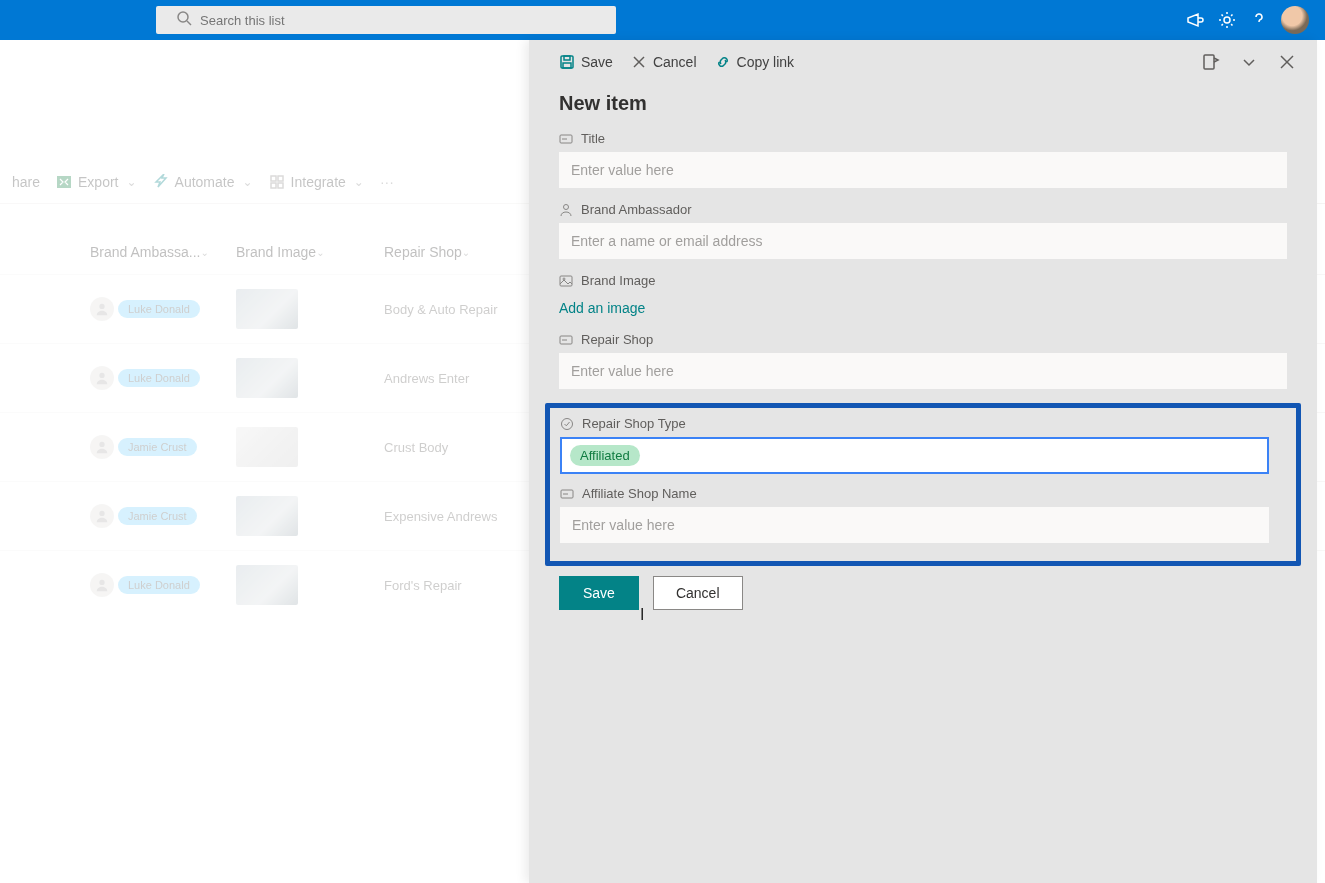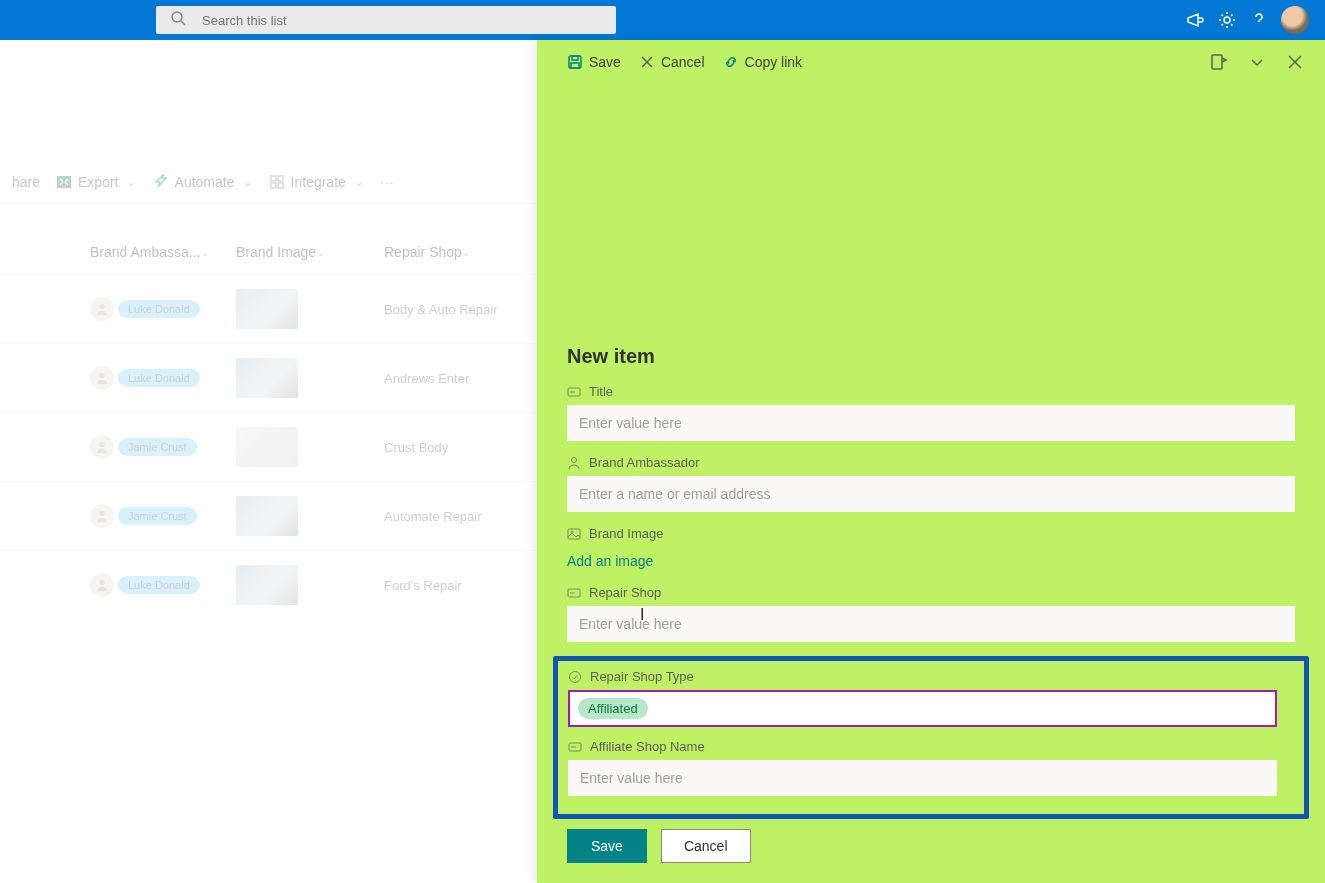--- a/index.html
+++ b/index.html
@@ -1,20 +1,20 @@
 <!DOCTYPE html>
 <html><head>
 <meta charset="utf-8">
 <style>
 * { margin: 0; padding: 0; box-sizing: border-box; font-family: "Segoe UI", Tahoma, Geneva, Verdana, sans-serif; }
 body { width: 1325px; height: 883px; background: #fff; overflow: hidden; position: relative; }
 
 
 .top-bar { height: 40px; background: #0078d4; display: flex; align-items: center; padding: 0 16px; gap: 12px; }
-.search-box { background: #eaeaea; height: 28px; width: 460px; border-radius: 2px; display: flex; align-items: center; padding: 0 14px; gap: 16px; margin-left: 140px; }
+.search-box { background: #eaeaea; height: 28px; width: 460px; border-radius: 2px; display: flex; align-items: center; padding: 0 20px; gap: 8px; margin-left: 140px; }
 .search-box svg { width: 16px; height: 16px; opacity: 0.7; }
 .search-box input { border: none; background: transparent; outline: none; font-size: 13px; color: #605e5c; flex: 1; }
 .top-bar .spacer { flex: 1; }
 .top-icon { color: #fff; width: 20px; height: 20px; cursor: pointer; display:flex; align-items:center; justify-content:center; }
 .avatar { width: 28px; height: 28px; border-radius: 50%; background: radial-gradient(circle at 40% 35%, #f0c8a8 40%, #7a6a58 60%); }
 
 
 .cmd-bar { height: 44px; border-bottom: 1px solid #edebe9; display: flex; align-items: center; padding: 0 12px; gap: 16px; color: #424242; font-size: 14px; margin-top: 120px; }
 .cmd-btn { display: flex; align-items: center; gap: 6px; cursor: pointer; }
 .cmd-btn svg { width: 16px; height: 16px; }
@@ -33,42 +33,42 @@
 .row { display: flex; align-items: center; padding: 14px 0 14px 90px; border-top: 1px solid #f3f2f1; font-size: 13px; color: #605e5c; }
 .row .person { width: 146px; display: flex; align-items: center; gap: 4px; }
 .row .person .pava { width: 24px; height: 24px; border-radius: 50%; background: #e1dfdd; display:flex; align-items:center; justify-content:center; }
 .row .person .pava svg { width:14px; height:14px; opacity:0.5; }
 .row .person .chip { background: #7dd3fc; border-radius: 12px; padding: 3px 10px; font-size: 11px; color: #605e5c; }
 .row .thumb { width: 148px; }
 .row .thumb .tbox { width: 62px; height: 40px; background: linear-gradient(135deg,#b8c4cc 0%, #d9dee1 60%, #9aa7ae 100%); border-radius: 2px; }
 .row .shopname { width: 160px; }
 
 
-.panel { position: absolute; top: 40px; right: 0; width: 788px; height: 843px; background: #bef264; box-shadow: -4px 0 10px rgba(0,0,0,0.08); display:flex; flex-direction:column;justify-content:space-between; }
+.panel { position: absolute; top: 40px; right: 8px; width: 788px; height: 843px; background: #e5e5e5; box-shadow: -4px 0 10px rgba(0,0,0,0.08); display:flex; flex-direction:column; }
 .panel-overlay { position: absolute; top: 40px; left: 0; right: 788px; bottom: 0; background: rgba(255,255,255,0.45); }
 
 .panel-toolbar { display:flex; align-items:center; gap: 18px; padding: 12px 20px 12px 30px; color:#424242; font-size: 14px; }
 .pt-btn { display:flex; align-items:center; gap:6px; cursor:pointer; }
 .pt-btn svg { width:16px; height:16px; }
 .panel-toolbar .ptspacer { flex:1; }
 .pt-icon { width:20px; height:20px; color:#605e5c; cursor:pointer; display:flex; align-items:center; justify-content:center; }
 
 .panel-body { padding: 8px 30px 20px 30px; }
 .panel-title { font-size: 20px; font-weight: 600; color: #323130; margin-bottom: 16px; }
 
 .field { margin-bottom: 14px; }
 .field .flabel { display:flex; align-items:center; gap:8px; font-size:13px; color:#605e5c; margin-bottom:6px; }
 .field .flabel svg { width:14px; height:14px; opacity:0.7; }
 .field .finput { background:#faf9f8; border:none; padding:10px 12px; font-size:14px; color:#323130; width:100%; outline:none; }
 .field .finput::placeholder { color:#a19f9d; }
 .field .flink { font-size:14px; color:#038387; cursor:pointer; padding: 6px 0 2px 0; display:inline-block; }
 
 .hl { border: 5px solid #1256b3; border-radius: 2px; padding: 8px 27px 18px 10px; margin: 0 -14px 10px -14px; }
 
-.choice-box { border: 2px solid #a21caf; background:#fff; padding: 6px 8px; display:flex; align-items:center; }
+.choice-box { border: 2px solid #3b82f6; background:#fff; padding: 6px 8px; display:flex; align-items:center; }
 .choice-chip { background:#b6e7c9; color:#107c41; padding: 3px 10px; border-radius: 12px; font-size:13px; }
 
 .actions { display:flex; gap: 14px; margin-top: 10px; }
 .btn-primary { background:#038387; color:#fff; border:none; padding: 9px 24px; font-size:14px; cursor:pointer; }
 .btn-secondary { background:#fff; color:#323130; border:1px solid #8a8886; padding: 8px 22px; font-size:14px; cursor:pointer; }
 
 .cursor-caret { position:absolute; left: 640px; top: 606px; font-size: 16px; color:#222; pointer-events:none; }
 </style>
 </head>
 <body>
@@ -200,21 +200,21 @@
             <svg viewBox="0 0 16 16" fill="#808080">
               <circle cx="8" cy="5" r="3"></circle>
               <path d="M2 15c0-3 3-5 6-5s6 2 6 5z"></path>
             </svg>
           </span>
           <span class="chip">Jamie Crust</span>
         </div>
       <div class="thumb">
           <div class="tbox"></div>
         </div>
-      <div class="shopname">Automate Repair</div>
+      <div class="shopname">Expensive Andrews</div>
     </div>
     <div class="row">
       <div class="person">
           <span class="pava">
             <svg viewBox="0 0 16 16" fill="#808080">
               <circle cx="8" cy="5" r="3"></circle>
               <path d="M2 15c0-3 3-5 6-5s6 2 6 5z"></path>
             </svg>
           </span>
           <span class="chip">Luke Donald</span>

